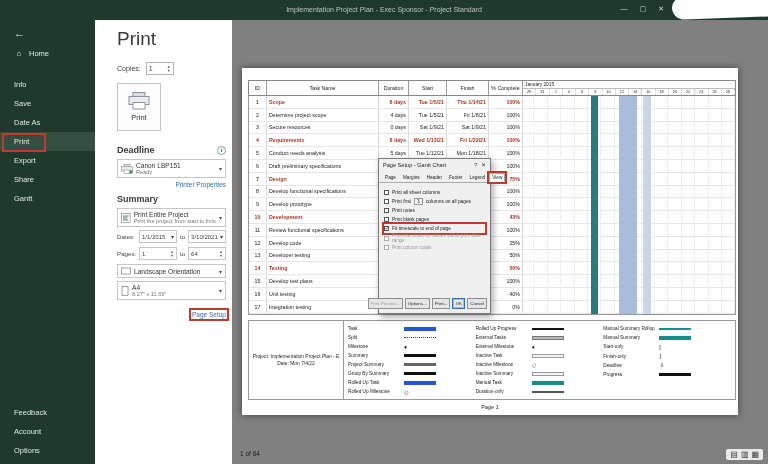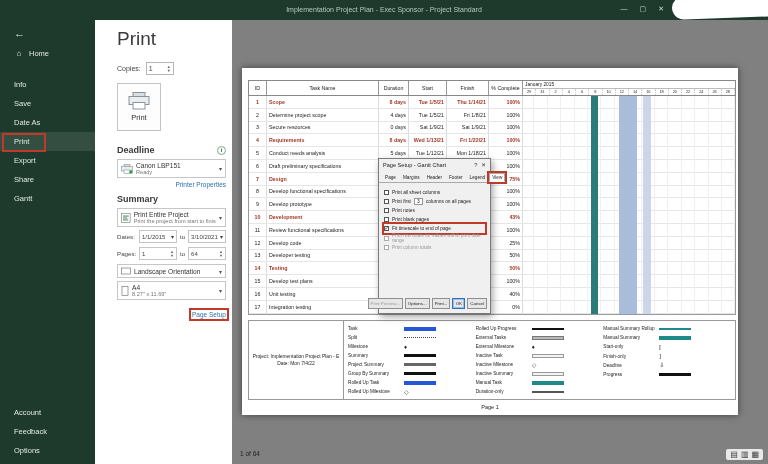--- a/index.html
+++ b/index.html
@@ -188,25 +188,25 @@
           <span>Share</span>
         </div>
 
         <div class="side-item">
           <span>Gantt</span>
         </div>
       </div>
     <div class="side-bottom">
 
         <div class="side-item">
+          <span>Feedback</span>
+        </div>
+
+        <div class="side-item">
           <span>Account</span>
-        </div>
-
-        <div class="side-item">
-          <span>Feedback</span>
         </div>
 
         <div class="side-item">
           <span>Options</span>
         </div>
       </div>
   </div>
 
   <div class="panel">
     <h1 class="print-title">Print</h1>

